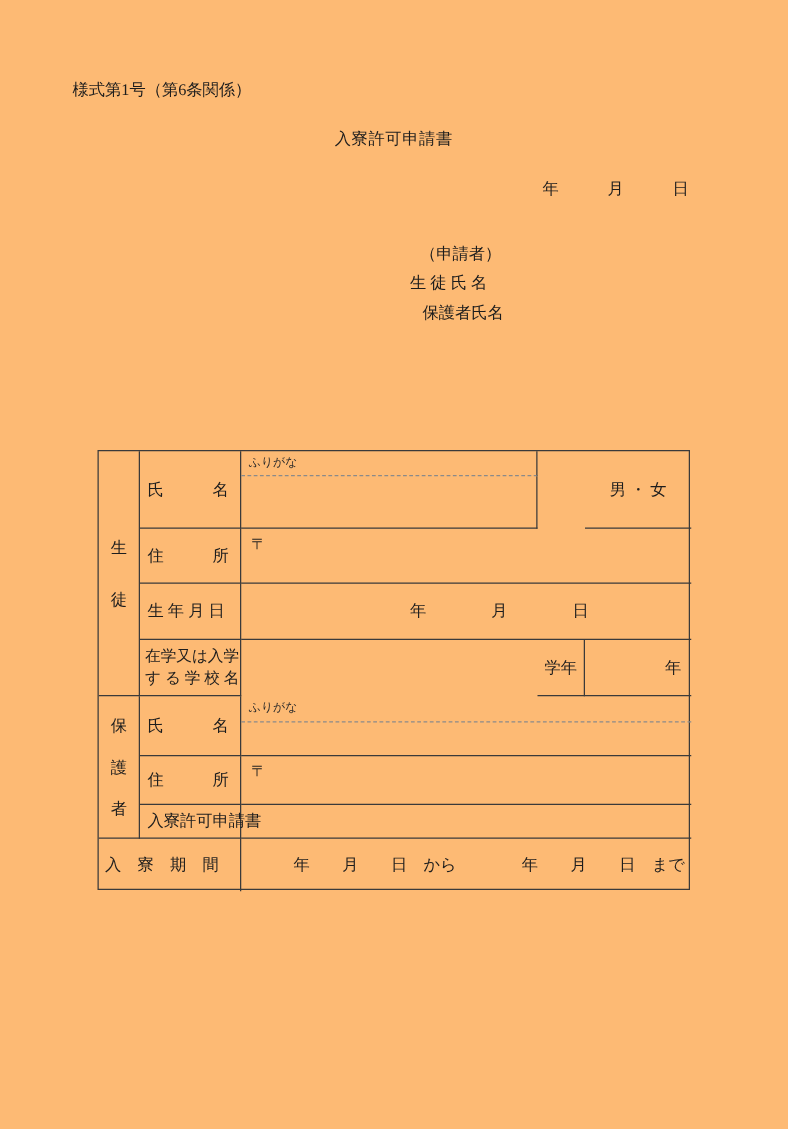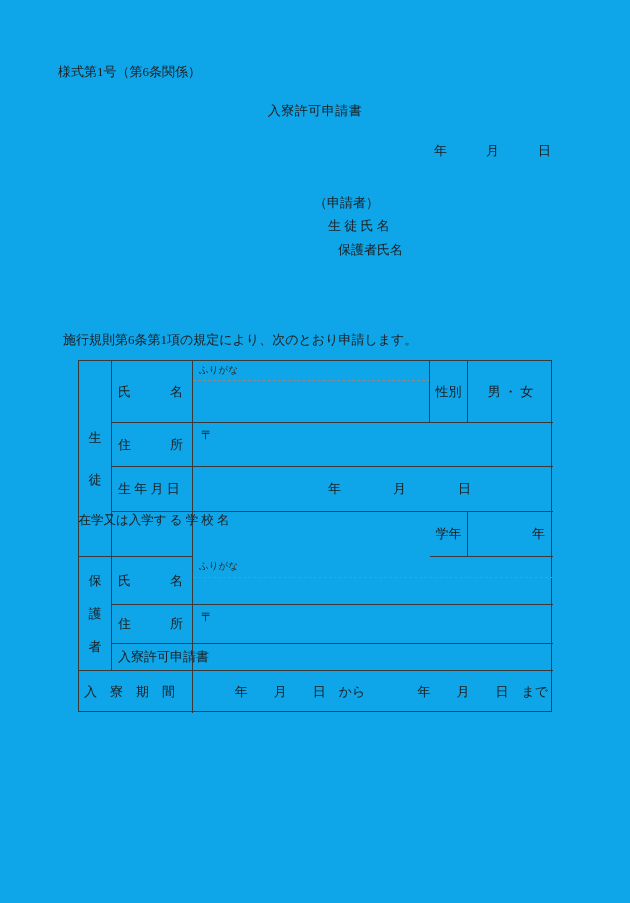--- a/index.html
+++ b/index.html
@@ -4,30 +4,30 @@
 <style>
   html,body { margin:0; padding:0; }
   body {
     width:630px; height:903px;
     background:#ffffff;
     font-family:"Liberation Serif","DejaVu Serif",serif;
     color:#1d1d1d;
     position:relative;
     overflow:hidden;
   }
-  .page { position:absolute; inset:0; background:#0ea5e9; }
+  .page { position:absolute; inset:0; background:#fdba74; }
   .abs { position:absolute; white-space:pre; }
   .fs13 { font-size:13px; line-height:15px; }
 
   
   .form-number { left:58px; top:64px; }
   .doc-title   { left:0; right:0; top:103px; text-align:center; letter-spacing:0.5px; }
   .date-line   { left:434px; top:143px; }
   .addressee   { left:75px; top:177px; }
-  .applicant   { left:314px; top:195px; }
+  .applicant   { left:336px; top:195px; }
   .student-name-line  { left:328px; top:218px; }
   .guardian-name-line { left:338px; top:242px; }
   .body-par { left:63px; top:306px; width:520px; font-size:13px; line-height:22.5px; white-space:pre; }
 
   
   .form-table {
     position:absolute; left:78px; top:360px;
     width:474px; height:352px;
     display:grid;
     grid-template-columns:33px 81px 237px 38px 85px;
@@ -41,56 +41,55 @@
   .bb { border-bottom:1px solid #3a3a3a; }
   .bdash { border-bottom:1px dashed #8a8a8a; }
 
   .lbl { display:flex; align-items:center; padding-left:6px; white-space:pre; }
   .center { display:flex; align-items:center; justify-content:center; white-space:pre; }
   .furigana { font-size:9.5px; padding:3px 0 0 6px; color:#2a2a2a; }
   .postal { font-size:12px; padding:4px 0 0 8px; }
   .vlabel { display:flex; flex-direction:column; align-items:center; justify-content:center; }
   .vlabel.student  span + span { margin-top:24px; }
   .vlabel.guardian span + span { margin-top:15px; }
-  .school-lbl { display:flex; justify-content:center; padding-left:4px; font-size:12.5px; line-height:17px; white-space:pre; }
+  .school-lbl { display:flex; flex-direction:column; justify-content:center; padding-left:4px; font-size:12.5px; line-height:17px; white-space:pre; }
   .school-val { position:relative; display:flex; align-items:center; justify-content:center; }
   .school-suffix-right { position:absolute; right:4px; top:50%; transform:translateY(-50%); }
   .right-pad { display:flex; align-items:center; justify-content:flex-end; padding-right:8px; white-space:pre; }
   .birth-val { display:flex; align-items:center; padding-left:135px; white-space:pre; }
   .period-lbl { display:flex; align-items:center; padding-left:5px; white-space:pre; }
   .period-val { display:flex; align-items:center; justify-content:flex-end; padding-right:5px; white-space:pre; }
 </style>
 </head>
 <body>
 
 <div class="page">
 
   <div class="abs fs13 form-number">様式第1号（第6条関係）</div>
   <div class="abs fs13 doc-title">入寮許可申請書</div>
   <div class="abs fs13 date-line">年　　　月　　　日</div>
   <div class="abs fs13 applicant">（申請者）</div>
   <div class="abs fs13 student-name-line">生 徒 氏 名</div>
   <div class="abs fs13 guardian-name-line">保護者氏名</div>
 
-  <div class="abs body-par"><br><span>施行規則第6条第1項の規定により、次のとおり申請します。</span></div>
+  <div class="abs body-par"><br></div>
 
   <div class="form-table">
 
     <div class="cell br bb vlabel student" style="grid-column:1/2; grid-row:1/6;">
         <span>生</span>
         <span>徒</span>
       </div>
 
     <div class="cell br bb lbl" style="grid-column:2/3; grid-row:1/3;">氏　　　名</div>
 
     <div class="cell br bdash furigana" style="grid-column:3/4; grid-row:1/2;">ふりがな</div>
 
     <div class="cell br bb" style="grid-column:3/4; grid-row:2/3;"></div>
 
-    <div class="cell br bb center" style="grid-column:4/5; grid-row:1/3;">性別</div>
 
     <div class="cell bb center" style="grid-column:5/6; grid-row:1/3;">男 ・ 女</div>
 
     <div class="cell br bb lbl" style="grid-column:2/3; grid-row:3/4;">住　　　所</div>
 
     <div class="cell bb postal" style="grid-column:3/6; grid-row:3/4;">〒</div>
 
     <div class="cell br bb lbl" style="grid-column:2/3; grid-row:4/5;">生 年 月 日</div>
 
     <div class="cell bb birth-val" style="grid-column:3/6; grid-row:4/5;">年　　　　月　　　　日</div>

